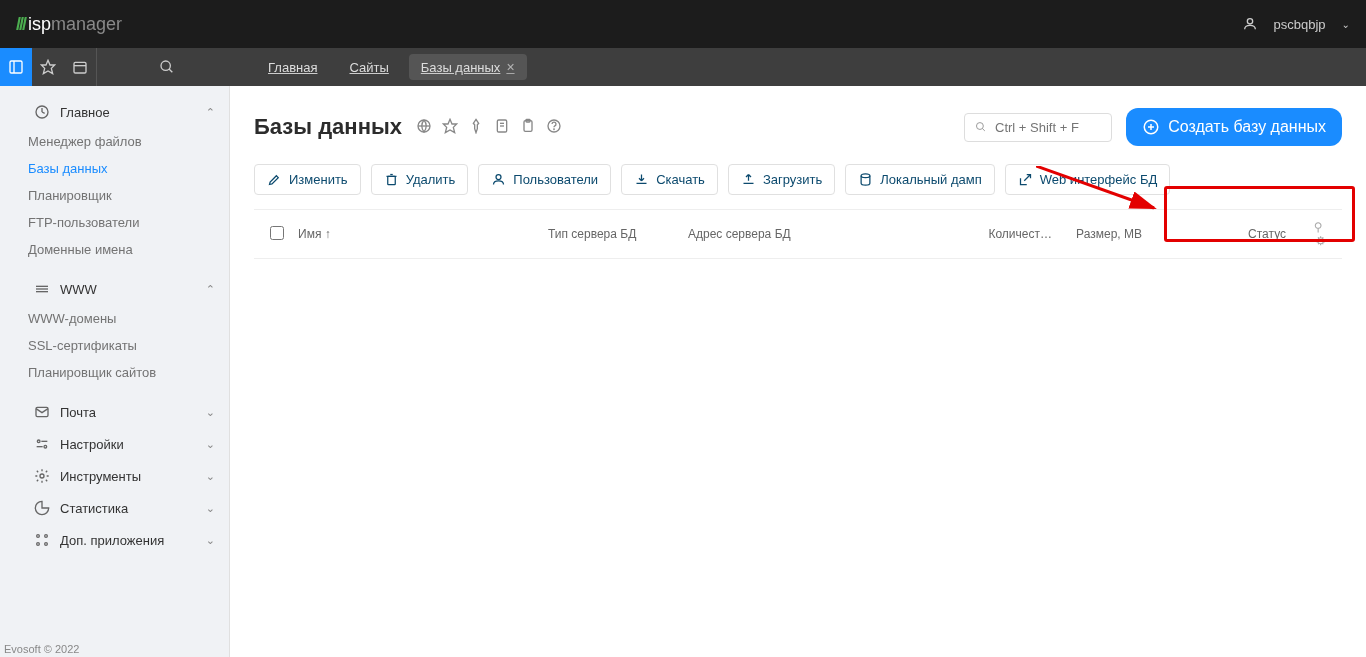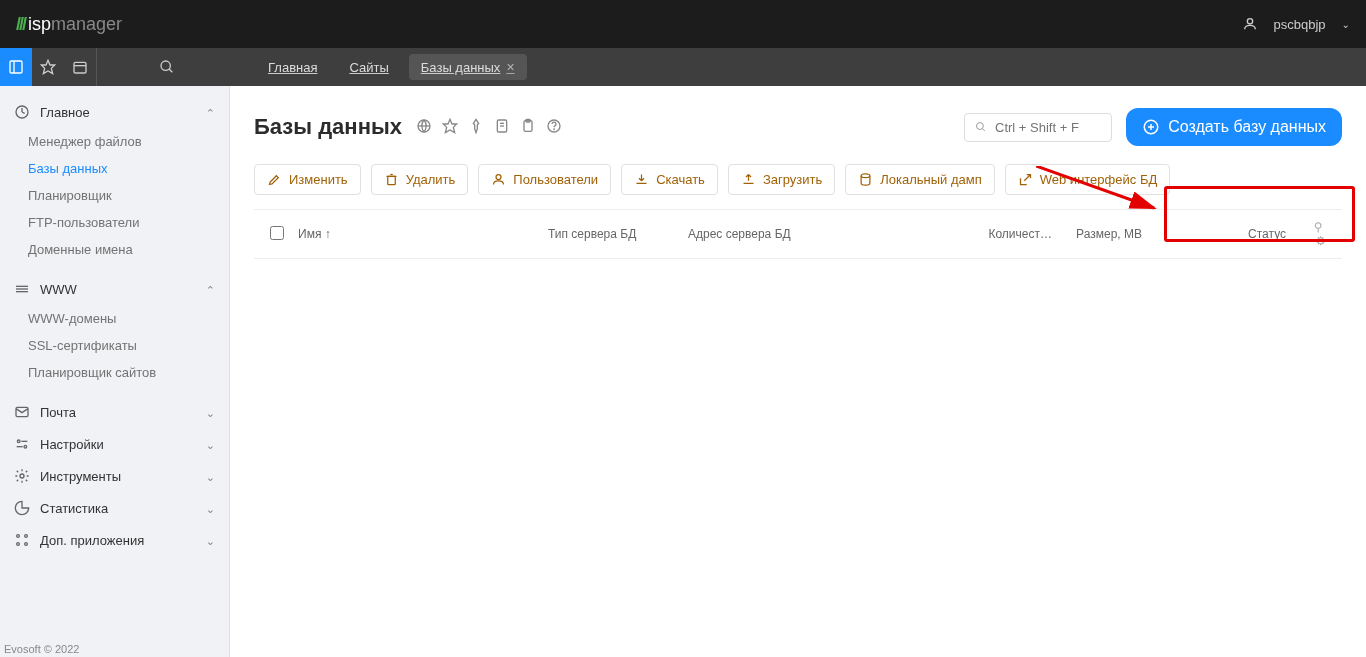--- a/index.html
+++ b/index.html
@@ -24,41 +24,41 @@
 .tb-search { width: 140px; display: flex; align-items: center; justify-content: center; border-left: 1px solid #555; height: 100%; }
 .tb-tabs { display: flex; align-items: center; height: 100%; padding-left: 20px; gap: 8px; }
 .tb-tab { padding: 5px 12px; color: #ddd; font-size: 13px; cursor: pointer; border-radius: 4px; display: flex; align-items: center; gap: 6px; }
 .tb-tab.active { background: #555; }
 .tb-close { font-size: 14px; opacity: .7; cursor: pointer; }
 
 
 .body-row { display: flex; flex: 1; min-height: 0; }
 .sidebar { width: 230px; background: #f0f2f5; border-right: 1px solid #e0e0e0; overflow-y: auto; padding-top: 10px; }
 .side-section { }
-.side-head { display: flex; align-items: flex-end; padding: 8px 14px; gap: 10px; color: #333; cursor: pointer; font-weight: 500; }
+.side-head { display: flex; align-items: center; padding: 8px 14px; gap: 10px; color: #333; cursor: pointer; font-weight: 500; margin-left: 20px; }
 .side-head .chev { margin-left: auto; color: #888; font-size: 11px; }
 .side-sub { padding: 6px 14px 6px 28px; color: #737373; cursor: pointer; font-size: 13px; }
 .side-sub.active { color: #1a8cff; }
 .side-icon { width: 16px; height: 16px; color: #666; flex-shrink: 0; }
 
 
 .content { flex: 1; padding: 22px 24px 10px 24px; display: flex; flex-direction: column; position: relative; }
 .page-head { display: flex; align-items: center; gap: 14px; margin-bottom: 18px; }
 .page-title { font-size: 22px; font-weight: 600; color: #2c2c2c; }
 .head-icons { display: flex; gap: 10px; color: #888; }
 .head-icons .hi { cursor: pointer; }
 .head-right { margin-left: auto; display: flex; align-items: center; gap: 14px; }
 .search-box { display: flex; align-items: center; border: 1px solid #ddd; border-radius: 4px; padding: 6px 10px; width: 148px; color: #999; gap: 8px; }
 .search-box input { border: none; outline: none; font-size: 13px; color: #555; width: 100%; }
 .btn-primary { background: #1a8cff; color: #fff; border: none; border-radius: 12px; padding: 10px 16px; font-size: 16px; display: flex; align-items: center; gap: 8px; cursor: pointer; font-weight: 500; }
 .btn-primary svg { width: 18px; height: 18px; }
 
 
 .toolbar { display: flex; gap: 10px; margin-bottom: 14px; flex-wrap: wrap; }
-.tbtn { border: 1px solid #e0e0e0; border-radius: 4px; padding: 7px 12px; display: flex; align-items: center; gap: 7px; color: #a16207; font-size: 13px; cursor: not-allowed; }
+.tbtn { border: 1px solid #e0e0e0; border-radius: 4px; padding: 7px 12px; display: flex; align-items: center; gap: 7px; color: #0c4a6e; font-size: 13px; cursor: not-allowed; }
 .tbtn svg { width: 15px; height: 15px; }
 
 
 .table-head { display: flex; align-items: center; border-top: 1px solid #eee; border-bottom: 1px solid #eee; padding: 10px 8px; color: #666; font-size: 12px; }
 .th { padding: 0 8px; }
 .th-chk { width: 28px; }
 .th-name { flex: 0 0 250px; }
 .th-type { flex: 0 0 140px; }
 .th-addr { flex: 0 0 300px; }
 .th-count { flex: 0 0 80px; text-align: right; }

